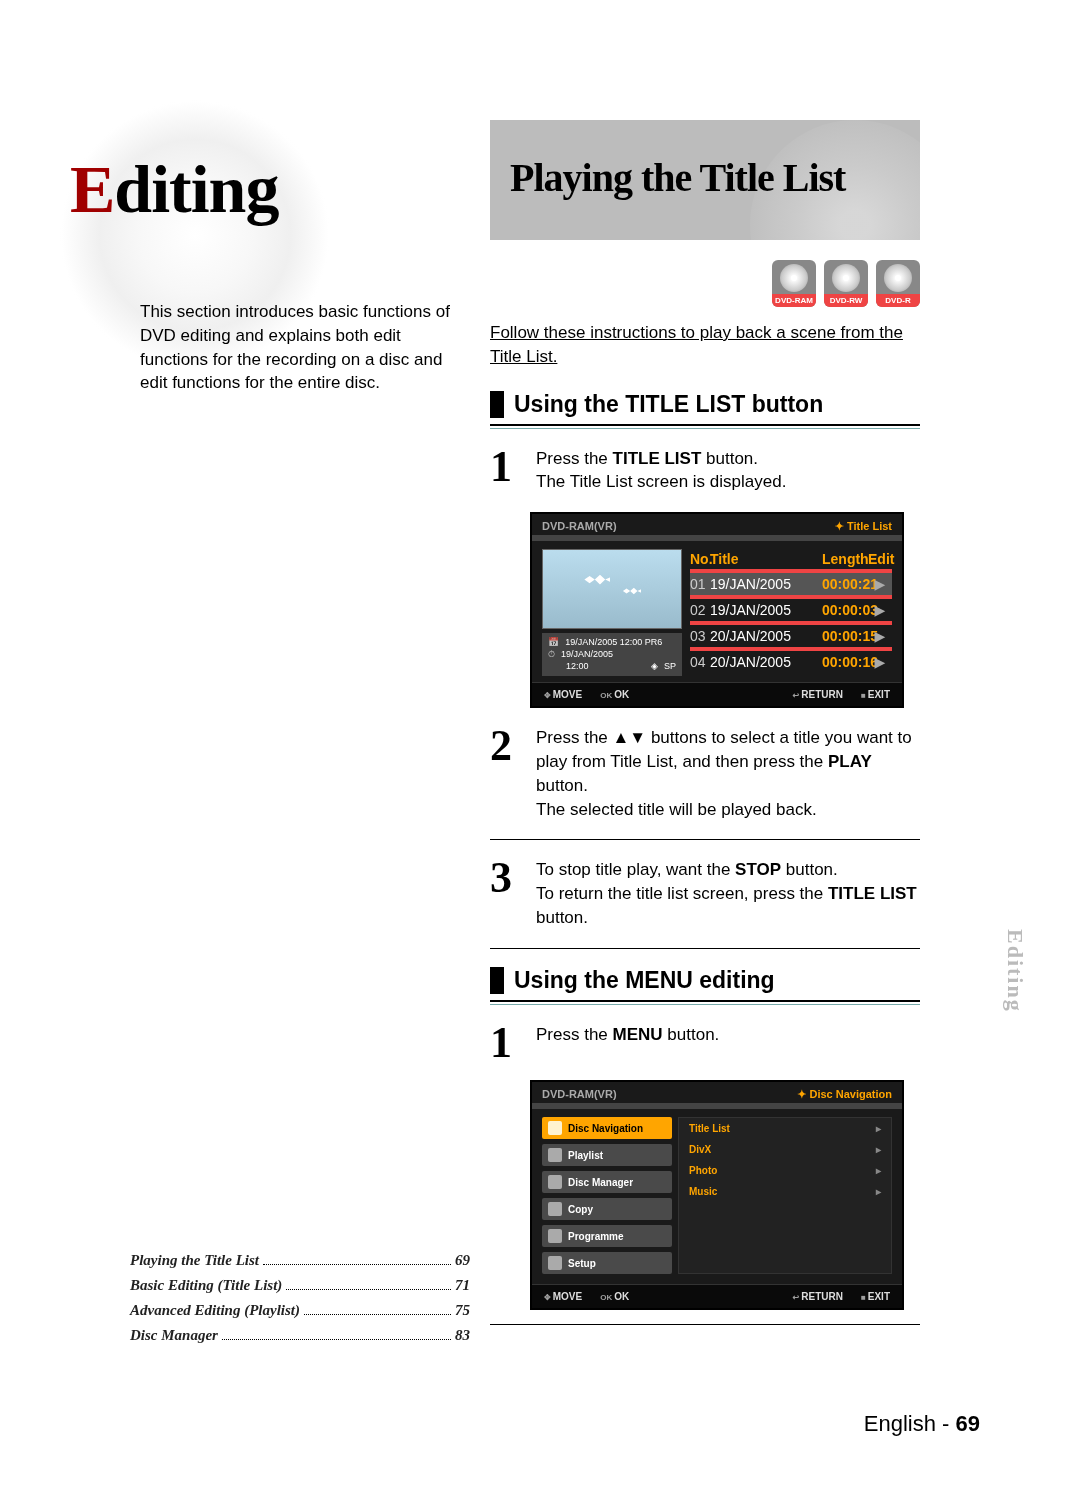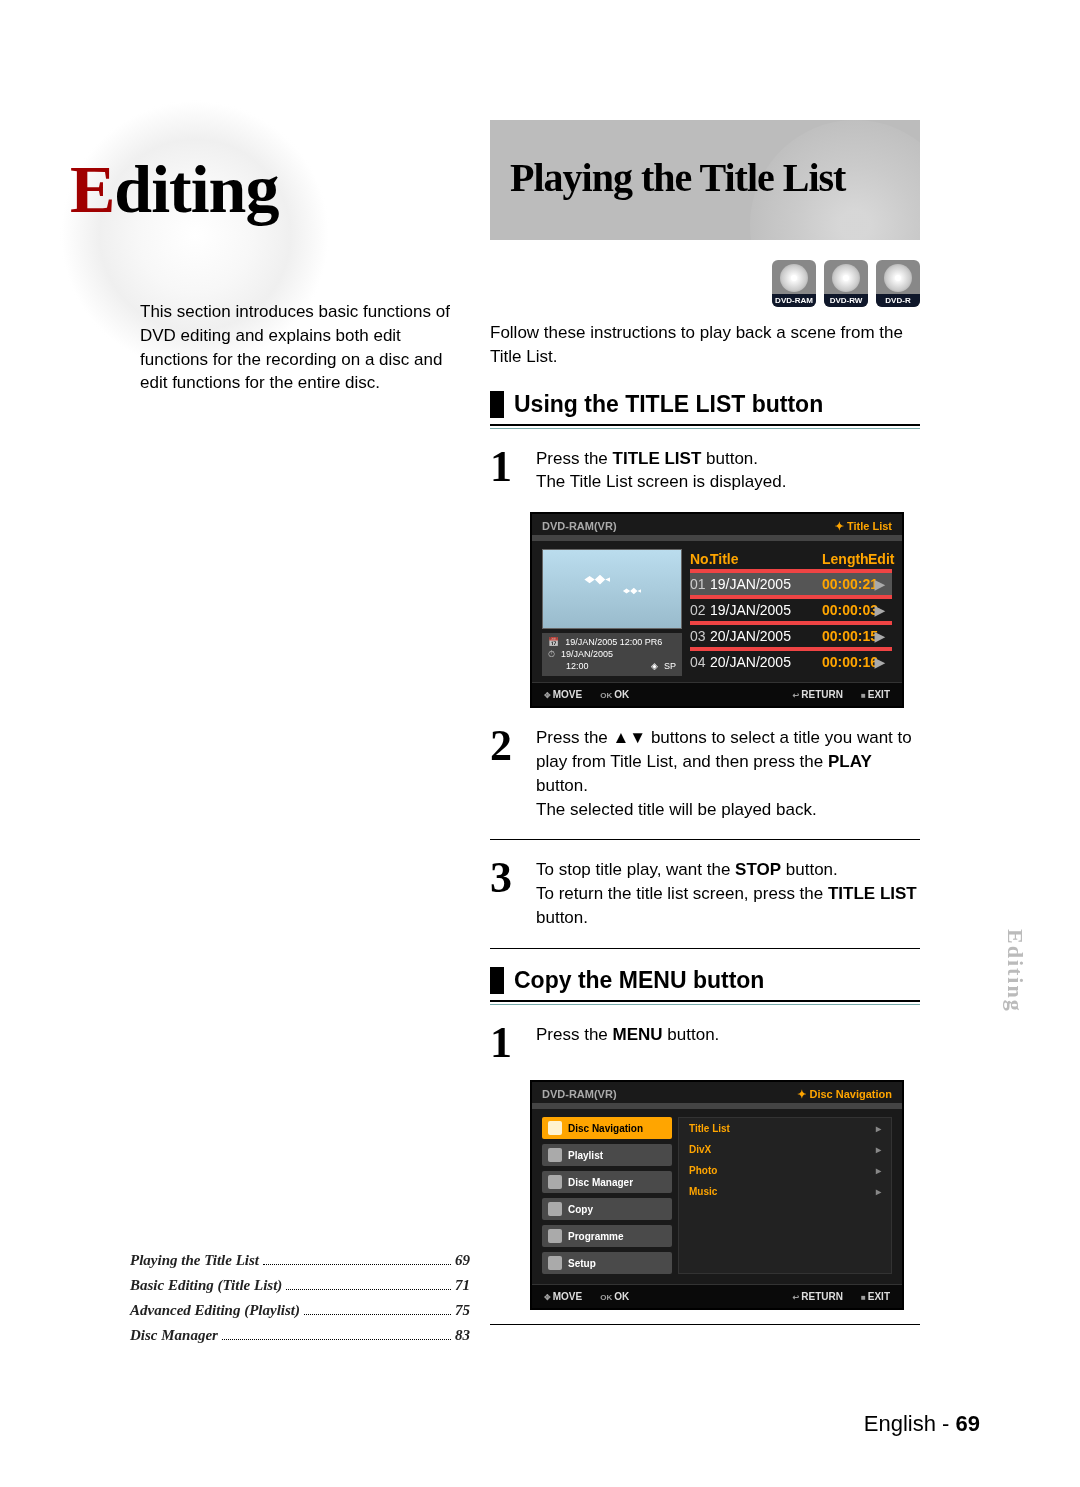--- a/index.html
+++ b/index.html
@@ -122,24 +122,24 @@
     background:radial-gradient(circle,#fff 10%,#ccc 60%,#888 100%);
     margin:0 auto 2px auto;
     position:relative;
   }
   .disc-badge .circ::after{
     content:""; position:absolute;left:50%;top:50%;
     width:6px;height:6px;background:#fff;border-radius:50%;
     transform:translate(-50%,-50%);
   }
   .disc-badge .lbl{
-    font-size:8px;color:#fff;background:#0f172a;display:block;
+    font-size:8px;color:#fff;background:#ef4444;display:block;
     border-radius:0 0 6px 6px;padding:2px 0;
   }
-  .body-p { font-size:17px; line-height:1.4; margin:0 0 22px 0; }
+  .body-p { font-size:17px; line-height:1.4; margin:0 0 22px 0;text-decoration:underline; }
   .sect-head {
     font-size:23px; font-weight:bold;
     border-left:14px solid #000;
     padding-left:10px;
     margin:18px 0 6px 0;
   }
   .rule-thick { border-top:2px solid #000; margin:4px 0 0 0; }
   .rule-thin { border-top:1px solid #7aa; margin-top:2px; }
   .step { display:flex; gap:12px; margin:18px 0; align-items:flex-start; }
   .step-num { font-size:44px; font-weight:bold; font-family:Georgia,serif; line-height:0.9; width:34px; }
@@ -378,21 +378,21 @@
 
     <div class="step">
       <div class="step-num">3</div>
       <div class="step-body">
         <span>To stop title play, want the </span><b>STOP</b><span> button.</span><br>
         <span>To return the title list screen, press the </span><b>TITLE LIST</b><span> button.</span>
       </div>
     </div>
     <hr class="step-sep">
 
-    <div class="sect-head">Copy the MENU button</div>
+    <div class="sect-head">Using the MENU editing</div>
     <div class="rule-thick"></div>
     <div class="rule-thin"></div>
 
     <div class="step">
       <div class="step-num">1</div>
       <div class="step-body">
         <span>Press the </span><b>MENU</b><span> button.</span>
       </div>
     </div>
 

